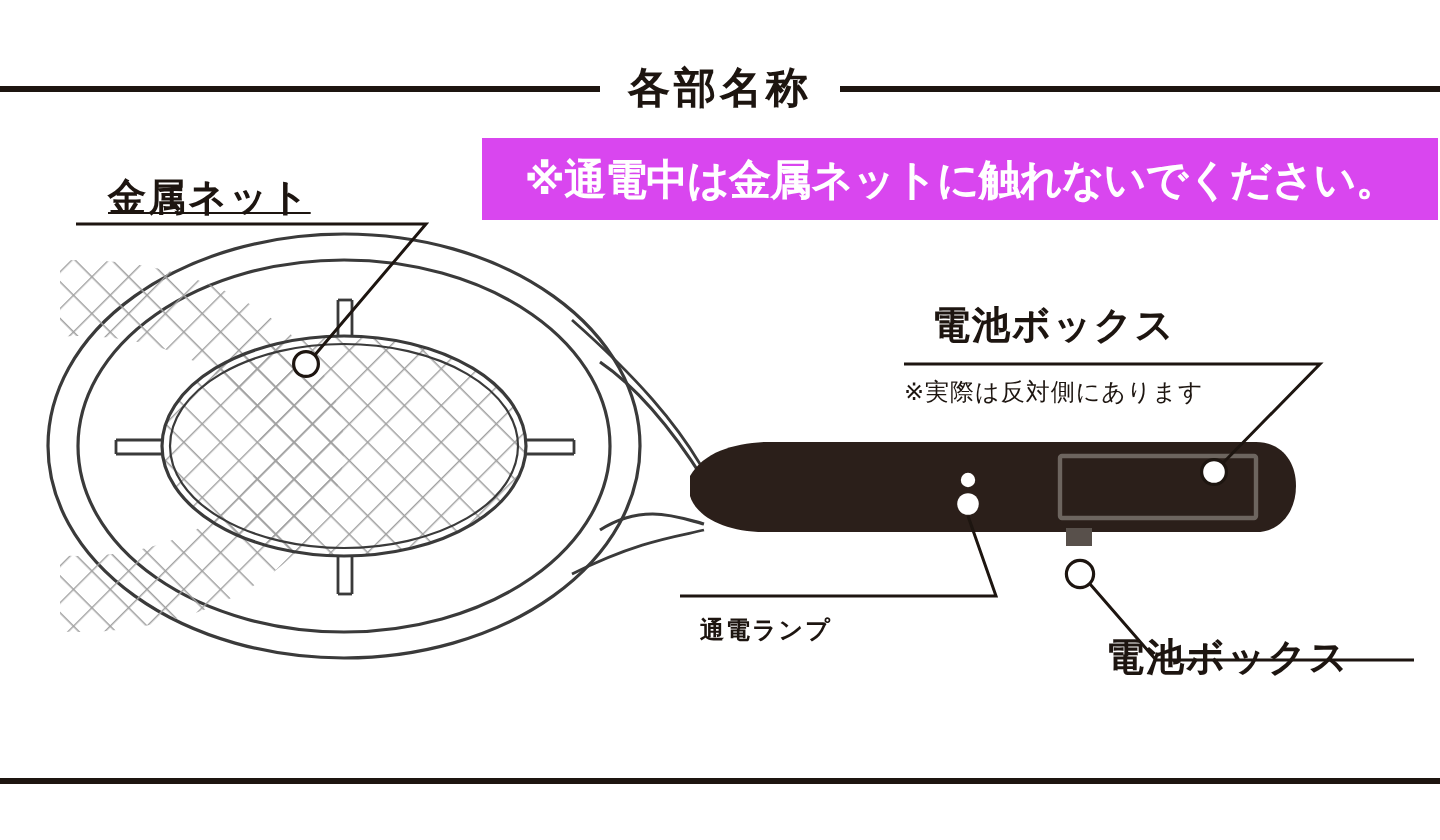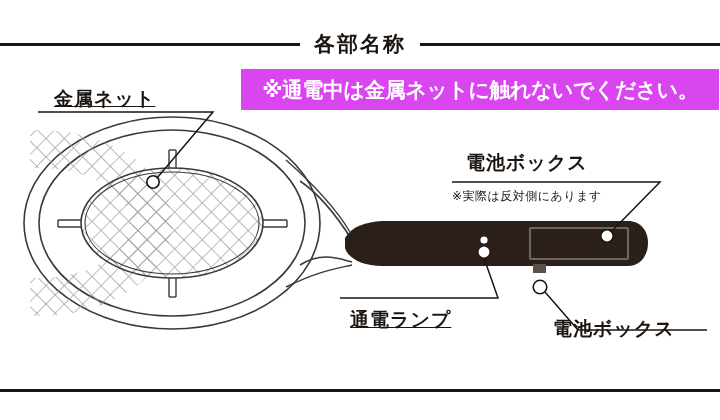--- a/index.html
+++ b/index.html
@@ -52,21 +52,21 @@
   .label{
     position:absolute;
     font-family:"DejaVu Sans","Liberation Sans",sans-serif;
     font-weight:700;
     color:#1d1510;
     white-space:nowrap;
   }
   #lbl-net        { left:54px;  top:86px;  font-size:19px; letter-spacing:1px;text-decoration:underline; }
   #lbl-battery    { left:466px; top:150px; font-size:19px; letter-spacing:1px; }
   #lbl-battery-sub{ left:452px; top:188px; font-size:12px; letter-spacing:0.5px; font-weight:400; }
-  #lbl-lamp       { left:350px; top:307px; font-size:19px; letter-spacing:1px;text-decoration:underline; }
+  #lbl-lamp       { left:350px; top:307px; font-size:12px; letter-spacing:1px; }
   #lbl-button     { left:553px; top:316px; font-size:19px; letter-spacing:1px; }
 
   
   .bottom-rule{
     position:absolute; left:0; top:389px; width:720px; height:0;
     border-top:3px solid #1d1510;
   }
 
   svg{ display:block; }
   .art{ position:absolute; left:0; top:0; }

